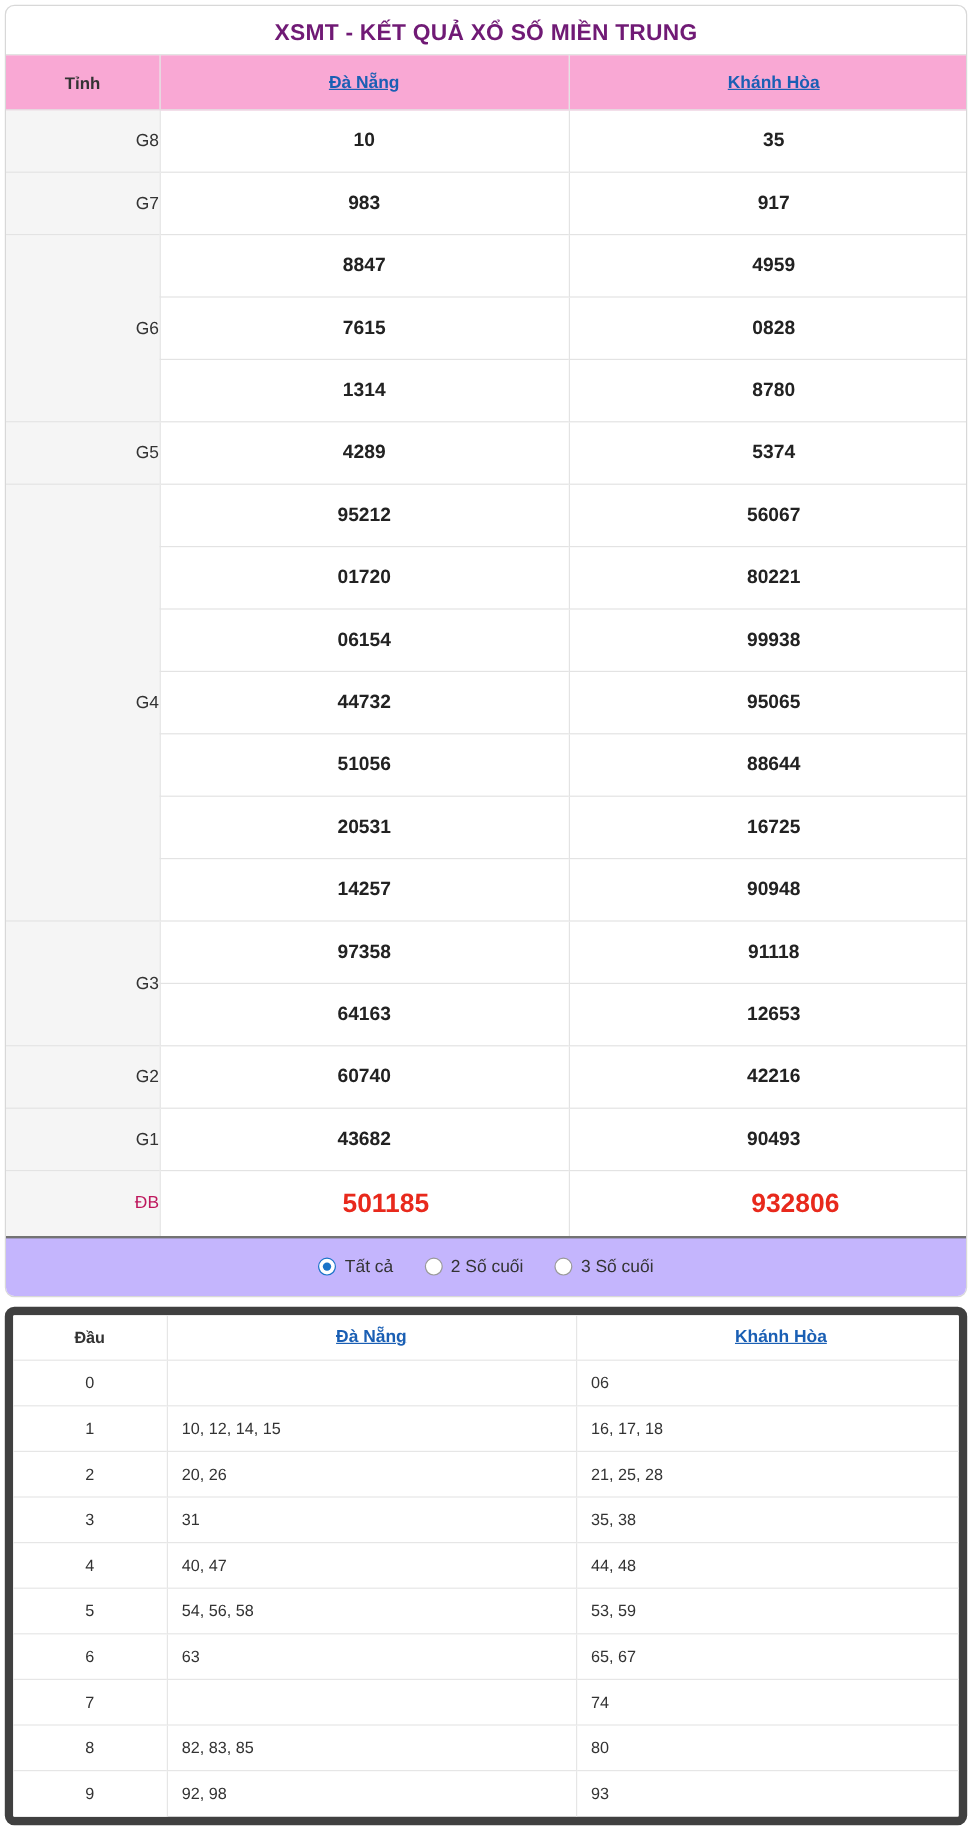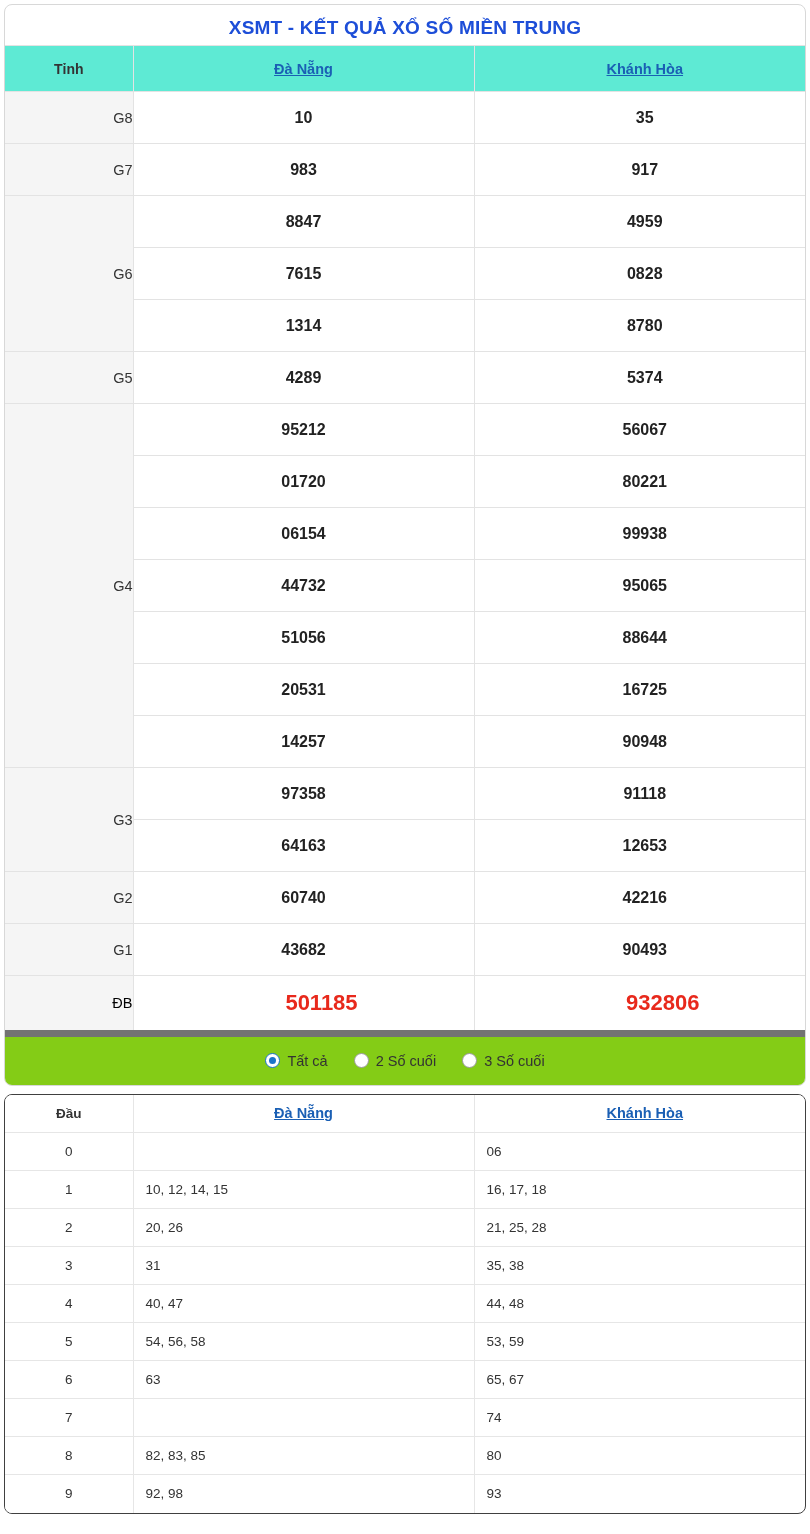--- a/index.html
+++ b/index.html
@@ -22,21 +22,21 @@
     margin: 4px 4px 0 4px;
     border: 1px solid #d8d8d8;
     border-radius: 8px;
     background: #ffffff;
     overflow: hidden;
   }
   .title {
     text-align: center;
     font-size: 19px;
     font-weight: bold;
-    color: #1d4ed8;
+    color: #701a75;
     padding: 12px 8px 6px 8px;
     letter-spacing: .2px;
   }
   .breadcrumb {
     text-align: center;
     font-size: 14.5px;
     color: #444;
     padding: 0 8px 12px 8px;
   }
   .breadcrumb a {
@@ -55,42 +55,42 @@
     border-top: 1px solid #e3e3e3;
     border-right: 1px solid #e3e3e3;
     padding: 0;
   }
   table.results th:last-child, table.results td:last-child { border-right: none; }
 
   .col-prize { width: 128px; }
   .col-prov  { width: 341px; }
 
   thead th {
-    background: #5eead4;
+    background: #f9a8d4;
     font-size: 14px;
     font-weight: bold;
     color: #333;
     height: 46px;
     text-align: center;
     vertical-align: middle;
   }
   thead th a {
     color: #1a5fb4;
     text-decoration: underline;
     font-size: 14.5px;
   }
 
   td.prize-label {
     background: #f5f5f5;
     text-align: right;
     vertical-align: middle;
     font-size: 14.5px;
     color: #333;
   }
-  td.prize-label.db { color: #000000; }
+  td.prize-label.db { color: #be185d; }
 
   td.num {
     text-align: center;
     vertical-align: middle;
     height: 52px;
     font-size: 16px;
     font-weight: bold;
     color: #222;
   }
   td.num.db {
@@ -100,22 +100,22 @@
     padding-left: 36px;
   }
 
   
   .filters {
     display: flex;
     justify-content: center;
     align-items: center;
     gap: 26px;
     padding: 16px 0 16px 0;
-    border-top: 7px solid #737373;
-    background: #84cc16;
+    border-top: 2px solid #737373;
+    background: #c4b5fd;
   }
   .radio-opt {
     display: flex;
     align-items: center;
     gap: 7px;
     font-size: 14.5px;
     color: #333;
     cursor: pointer;
   }
   .radio {
@@ -132,21 +132,21 @@
     position: absolute;
     left: 3px; top: 3px;
     width: 7px; height: 7px;
     border-radius: 50%;
     background: #1a73c8;
   }
 
   
   .card2 {
     margin: 8px 4px 8px 4px;
-    border: 1px solid #404040;
+    border: 7px solid #404040;
     border-radius: 8px;
     background: #fff;
     overflow: hidden;
   }
   table.heads {
     width: 100%;
     border-collapse: collapse;
     table-layout: fixed;
   }
   table.heads th, table.heads td {

